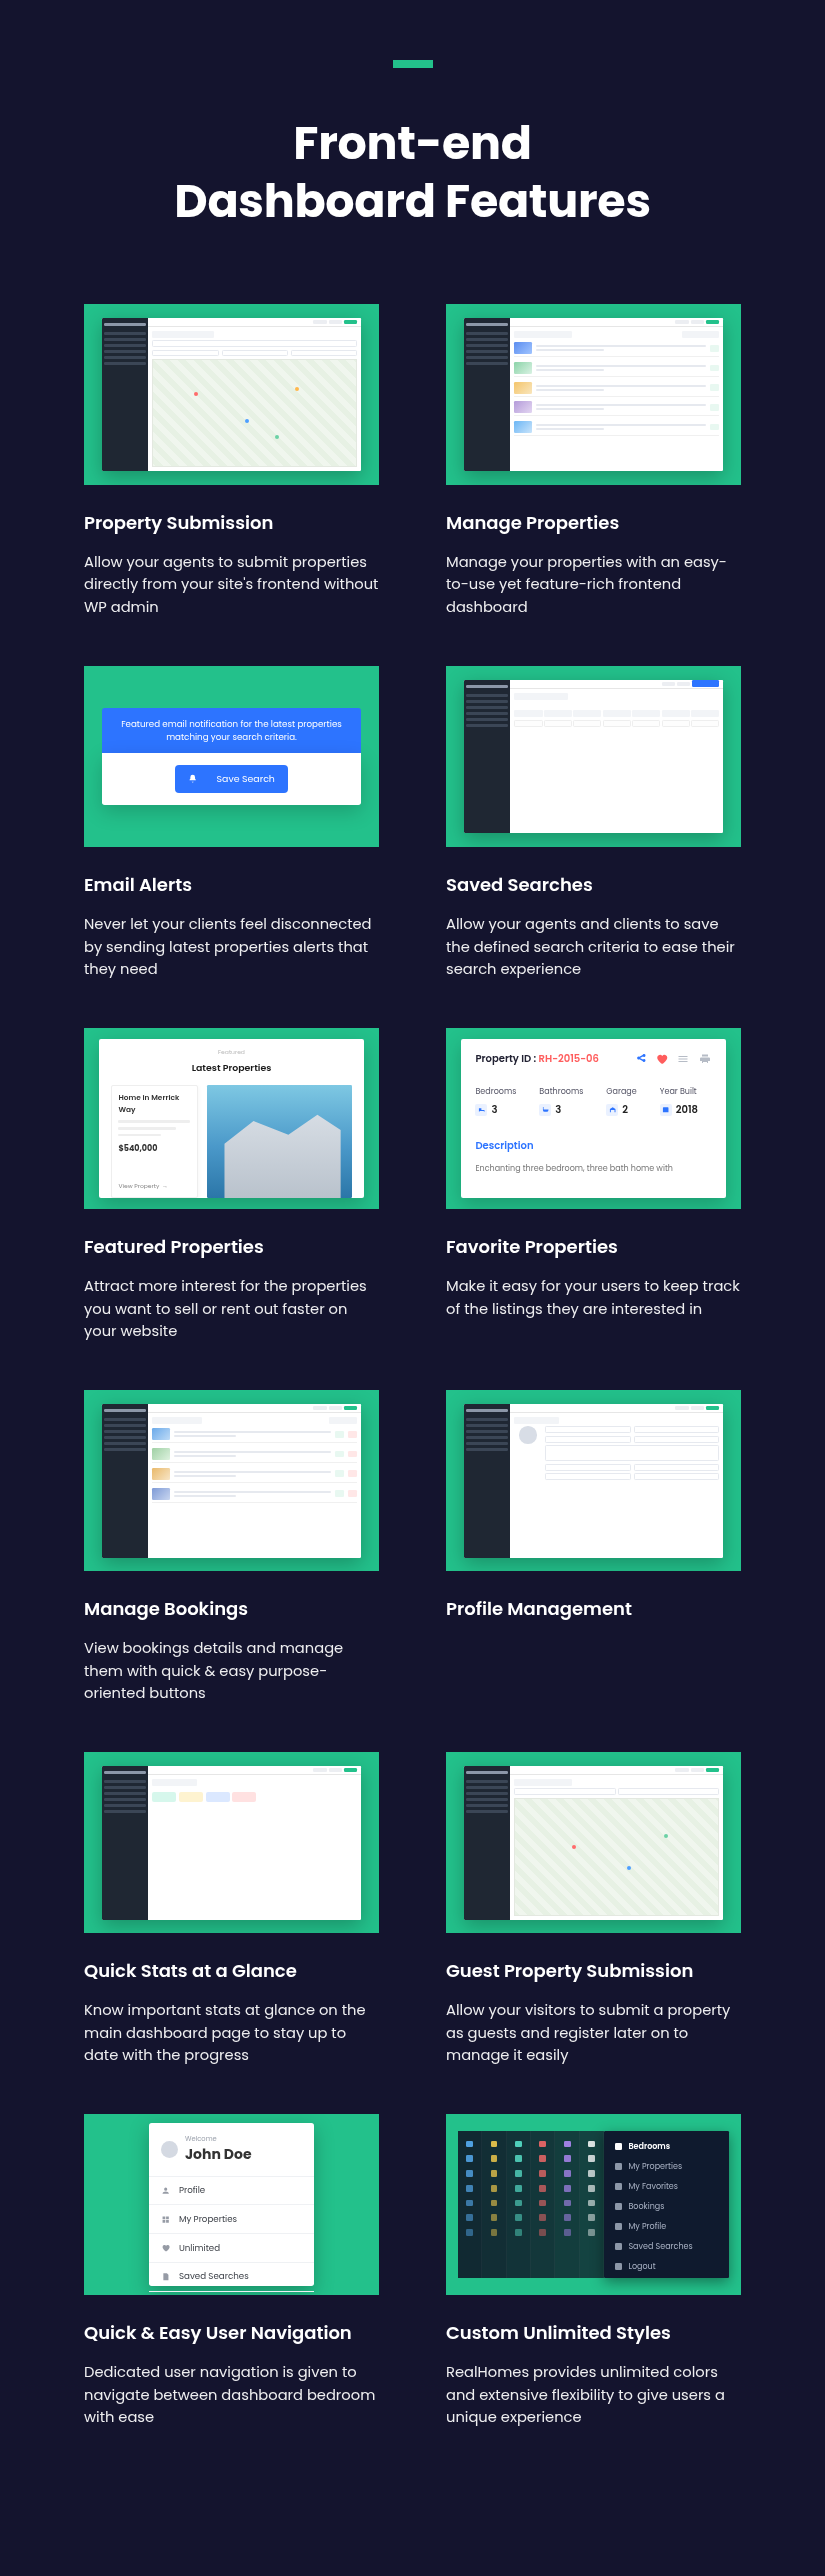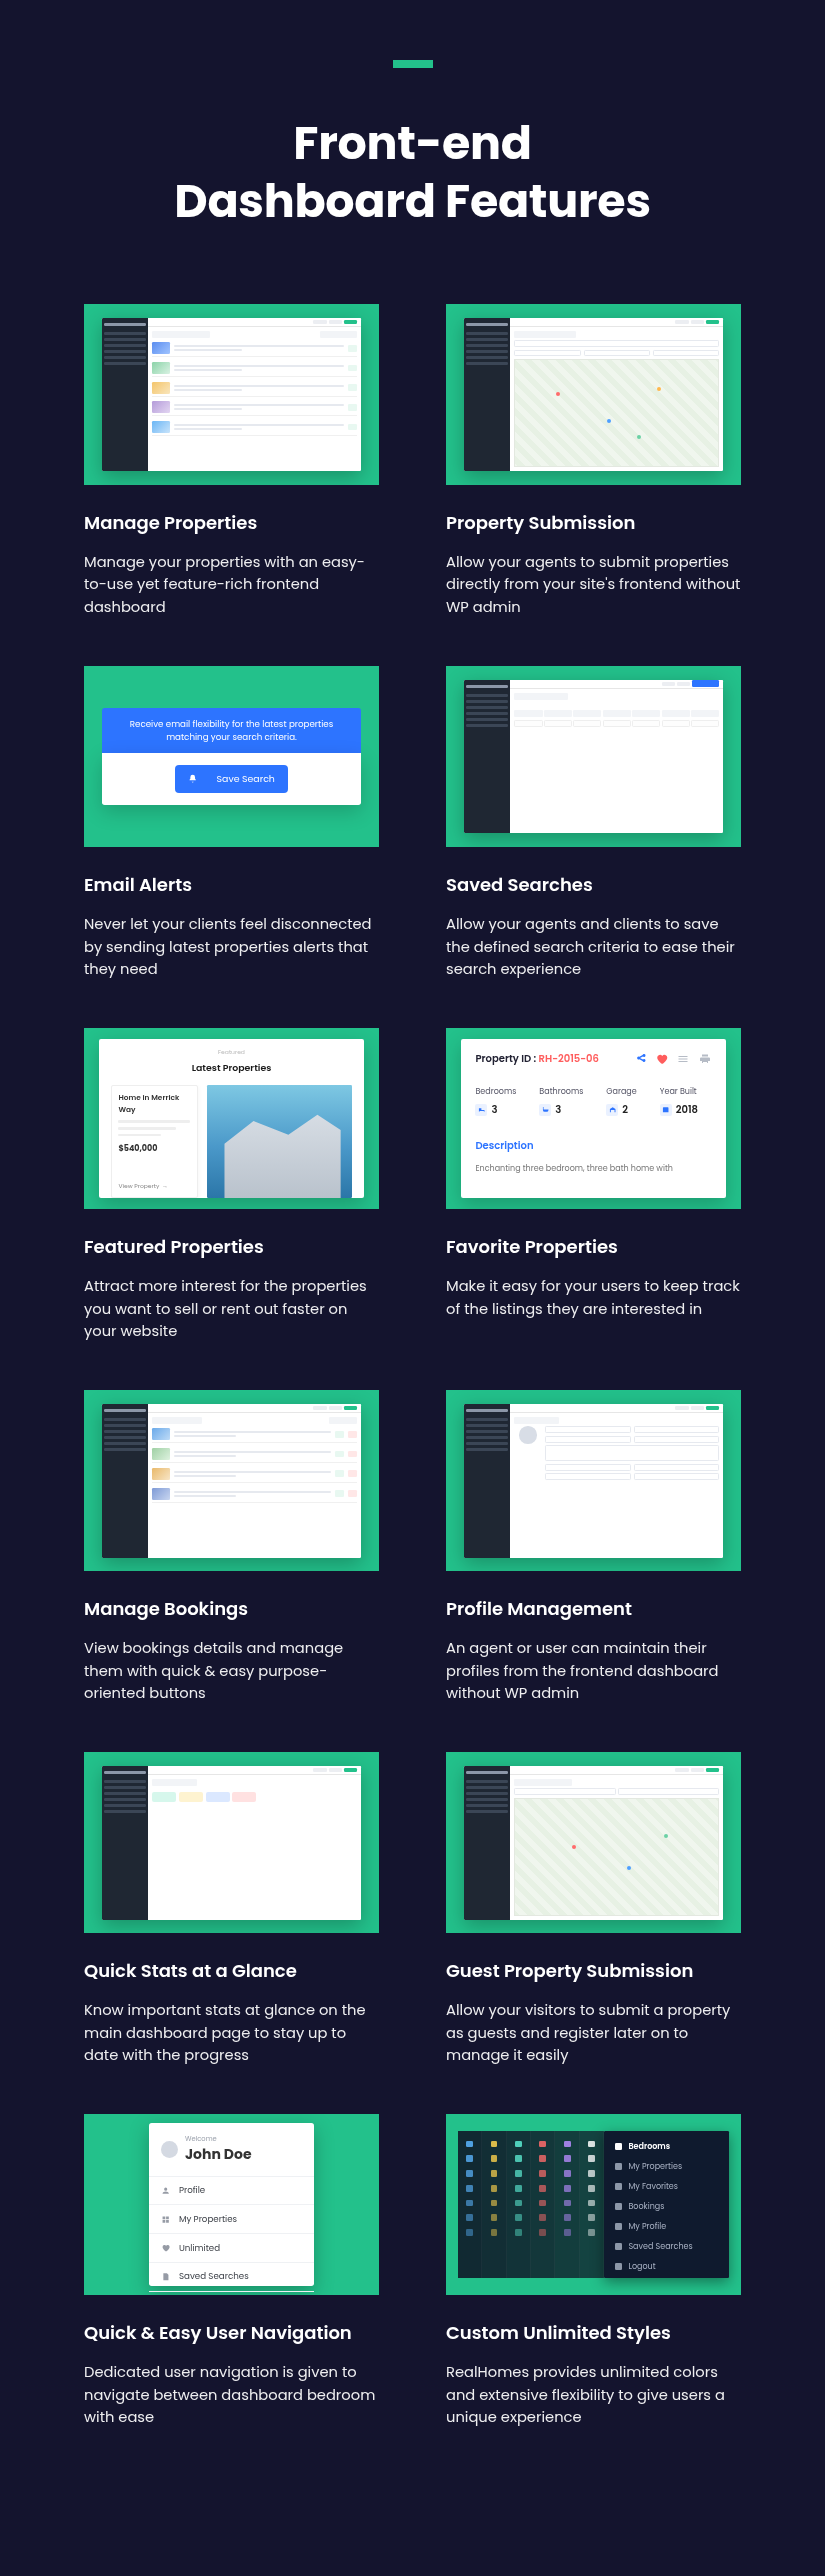--- a/index.html
+++ b/index.html
@@ -215,20 +215,64 @@
             <div class="ln"></div>
           </div>
         <div class="mock-main">
           <div class="mock-top">
               <div class="chip"></div>
               <div class="chip"></div>
               <div class="chip p"></div>
             </div>
           <div class="mock-body">
             <div class="row">
+                <div class="cell" style="max-width:30%"></div>
+              </div>
+            <div class="formrow">
+                <div class="f"></div>
+              </div>
+            <div class="formrow">
+                <div class="f"></div>
+                <div class="f"></div>
+                <div class="f"></div>
+              </div>
+            <div class="map">
+              <div class="pin" style="left:20%;top:30%;background:#ff6b6b"></div>
+              <div class="pin" style="left:45%;top:55%;background:#4d9fff"></div>
+              <div class="pin" style="left:70%;top:25%;background:#ffb84d"></div>
+              <div class="pin" style="left:60%;top:70%;background:#6bd1a5"></div>
+            </div>
+          </div>
+        </div>
+      </div>
+    </div>
+    <div class="feature-title">Property Submission</div>
+    <div class="feature-desc">Allow your agents to submit properties directly from your site's frontend without WP admin</div>
+  </div>
+
+  <div class="card">
+    <div class="thumb">
+      <div class="mock">
+        <div class="mock-sb">
+            <div class="ln hdr"></div>
+            <div class="ln"></div>
+            <div class="ln"></div>
+            <div class="ln"></div>
+            <div class="ln"></div>
+            <div class="ln"></div>
+            <div class="ln"></div>
+          </div>
+        <div class="mock-main">
+          <div class="mock-top">
+              <div class="chip"></div>
+              <div class="chip"></div>
+              <div class="chip p"></div>
+            </div>
+          <div class="mock-body">
+            <div class="row">
                 <div class="cell" style="max-width:28%"></div>
                 <div style="flex:1"></div>
                 <div class="cell" style="max-width:18%"></div>
               </div>
             <div class="listrow">
                 <div class="img" style="background:linear-gradient(135deg,#5b8def,#a0c4ff)"></div>
                 <div class="bars">
                   <div class="bar"></div>
                   <div class="bar s"></div>
                 </div>
@@ -269,66 +313,22 @@
           </div>
         </div>
       </div>
     </div>
     <div class="feature-title">Manage Properties</div>
     <div class="feature-desc">Manage your properties with an easy-to-use yet feature-rich frontend dashboard</div>
   </div>
 
   <div class="card">
     <div class="thumb">
-      <div class="mock">
-        <div class="mock-sb">
-            <div class="ln hdr"></div>
-            <div class="ln"></div>
-            <div class="ln"></div>
-            <div class="ln"></div>
-            <div class="ln"></div>
-            <div class="ln"></div>
-            <div class="ln"></div>
-          </div>
-        <div class="mock-main">
-          <div class="mock-top">
-              <div class="chip"></div>
-              <div class="chip"></div>
-              <div class="chip p"></div>
-            </div>
-          <div class="mock-body">
-            <div class="row">
-                <div class="cell" style="max-width:30%"></div>
-              </div>
-            <div class="formrow">
-                <div class="f"></div>
-              </div>
-            <div class="formrow">
-                <div class="f"></div>
-                <div class="f"></div>
-                <div class="f"></div>
-              </div>
-            <div class="map">
-              <div class="pin" style="left:20%;top:30%;background:#ff6b6b"></div>
-              <div class="pin" style="left:45%;top:55%;background:#4d9fff"></div>
-              <div class="pin" style="left:70%;top:25%;background:#ffb84d"></div>
-              <div class="pin" style="left:60%;top:70%;background:#6bd1a5"></div>
-            </div>
-          </div>
-        </div>
-      </div>
-    </div>
-    <div class="feature-title">Property Submission</div>
-    <div class="feature-desc">Allow your agents to submit properties directly from your site's frontend without WP admin</div>
-  </div>
-
-  <div class="card">
-    <div class="thumb">
       <div class="alert-wrap">
-        <div class="alert-banner">Receive email flexibility for the latest properties matching your search criteria.</div>
+        <div class="alert-banner">Featured email notification for the latest properties matching your search criteria.</div>
         <div class="alert-body">
           <div class="alert-btn">
             <span>
                 <svg viewBox="0 0 24 24">
                   <path d="M12 2a6 6 0 0 0-6 6v4l-2 3v1h16v-1l-2-3V8a6 6 0 0 0-6-6zm0 20a2.5 2.5 0 0 0 2.45-2h-4.9A2.5 2.5 0 0 0 12 22z"></path>
                 </svg>
               </span>
             <span>Save Search</span>
           </div>
         </div>
@@ -609,21 +609,20 @@
                     <div class="f"></div>
                     <div class="f"></div>
                   </div>
               </div>
             </div>
           </div>
         </div>
       </div>
     </div>
     <div class="feature-title">Profile Management</div>
-    <div class="feature-desc">An agent or user can maintain their profiles from the frontend dashboard without WP admin</div>
   </div>
 
   <div class="card">
     <div class="thumb">
       <div class="mock">
         <div class="mock-sb">
             <div class="ln hdr"></div>
             <div class="ln"></div>
             <div class="ln"></div>
             <div class="ln"></div>

